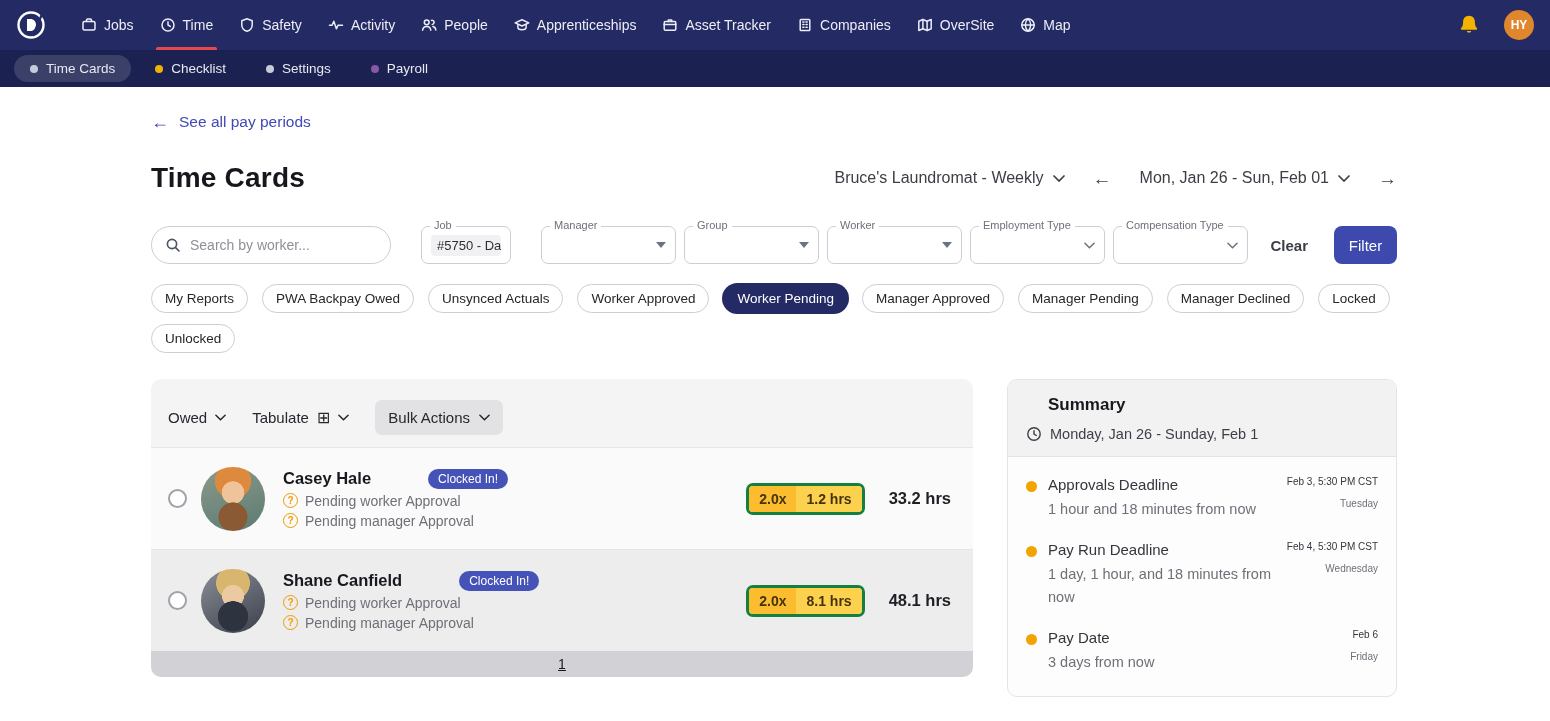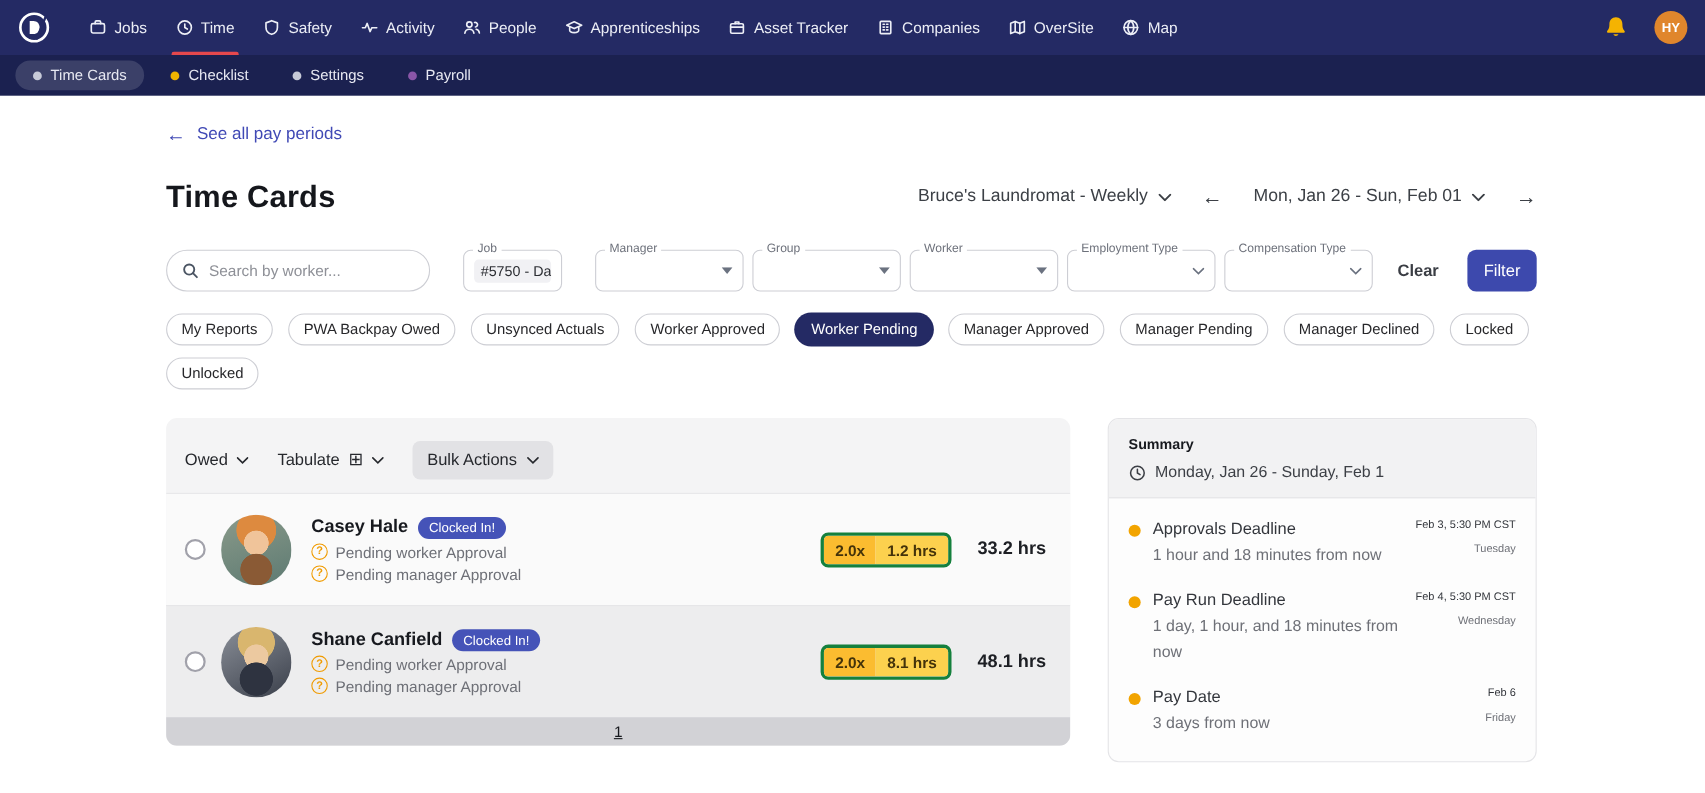--- a/index.html
+++ b/index.html
@@ -94,38 +94,38 @@
       radial-gradient(circle at 50% 22%, #dd8a3f 0 30%, transparent 31%),
       linear-gradient(160deg,#8a9a8a,#5d7a72); }
   .avatar-shane { background:
       radial-gradient(circle at 50% 74%, #2e3340 0 26%, transparent 27%),
       radial-gradient(circle at 50% 42%, #ecc9a0 0 22%, transparent 23%),
       radial-gradient(circle at 50% 22%, #d9b66e 0 28%, transparent 29%),
       linear-gradient(150deg,#8a8f98,#3a3f4a); }
   .tc-info { display:flex; flex-direction:column; gap:4px; }
   .name-line { display:flex; align-items:center; gap:9px; }
   .tc-name { font-size:16.5px; font-weight:700; color:#17191e; }
-  .clocked-badge { background:#4553b8; color:#fff; font-size:12px; padding:3px 10px; border-radius:999px; }
+  .clocked-badge { background:#4553b8; color:#fff; font-size:12px; padding:3px 10px; border-radius:999px;margin-left:48px; }
   .status-line { display:flex; align-items:center; gap:7px; font-size:14px; color:#6e7077; }
   .q-ic { width:15px; height:15px; border:1.6px solid #f09b00; border-radius:50%; color:#f09b00;
     font-size:10px; font-weight:700; display:flex; align-items:center; justify-content:center; flex:none; }
   .tc-right { margin-left:auto; display:flex; align-items:center; gap:24px; }
   .hrs-badge { display:flex; border:3px solid #15803d; border-radius:7px; overflow:hidden;
     font-size:14px; font-weight:700; color:#44330a; cursor:pointer; }
   .hrs-badge .seg1 { background:#fbbc30; padding:5px 10px; }
   .hrs-badge .seg2 { background:#fcd14e; padding:5px 10px; }
   .total-hrs { font-size:16.5px; font-weight:700; color:#1d1f24; min-width:58px; text-align:right; }
 
   .list-footer { height:26px; background:#d2d2d6; display:flex; align-items:center; justify-content:center; }
   .page-num { font-size:14px; color:#17191e; text-decoration:underline; cursor:pointer; }
 
   
   .summary-card { width:390px; border:1px solid #e4e4e7; border-radius:10px; overflow:hidden; background:#fdfdfd; }
   .summary-head { background:#f2f2f3; padding:15px 18px 14px; border-bottom:1px solid #e4e4e7; }
-  .summary-title { font-size:13px; font-weight:700; color:#17191e; }
+  .summary-title { font-size:17px; font-weight:700; color:#17191e;margin-left:22px; }
   .summary-period { margin-top:11px; display:flex; align-items:center; gap:8px; font-size:14.5px; color:#3c3f45; }
   .summary-body { padding:19px 18px 22px; display:flex; flex-direction:column; gap:21px; }
   .sum-item { display:flex; gap:11px; }
   .sum-dot { width:11px; height:11px; border-radius:50%; background:#f2a400; flex:none; margin-top:5px; }
   .sum-content { flex:1; }
   .sum-row { display:flex; justify-content:space-between; align-items:flex-start; }
   .sum-label { font-size:15px; color:#33363c; }
   .sum-value { font-size:10px; color:#33363c; text-align:right; white-space:nowrap; }
   .sum-row2 { margin-top:5px; }
   .sum-rel { font-size:14.5px; color:#6e7077; max-width:225px; line-height:1.55; }

